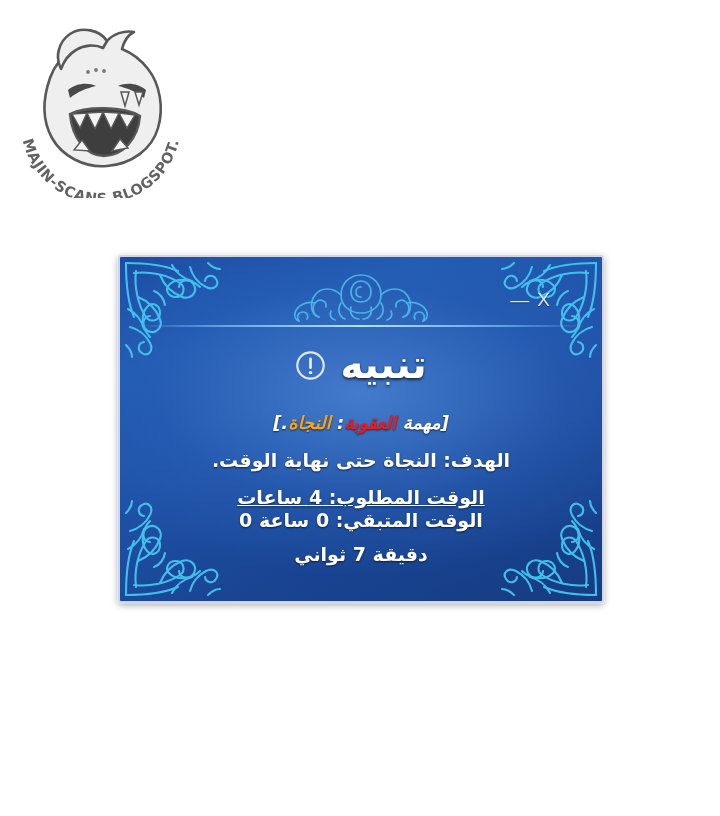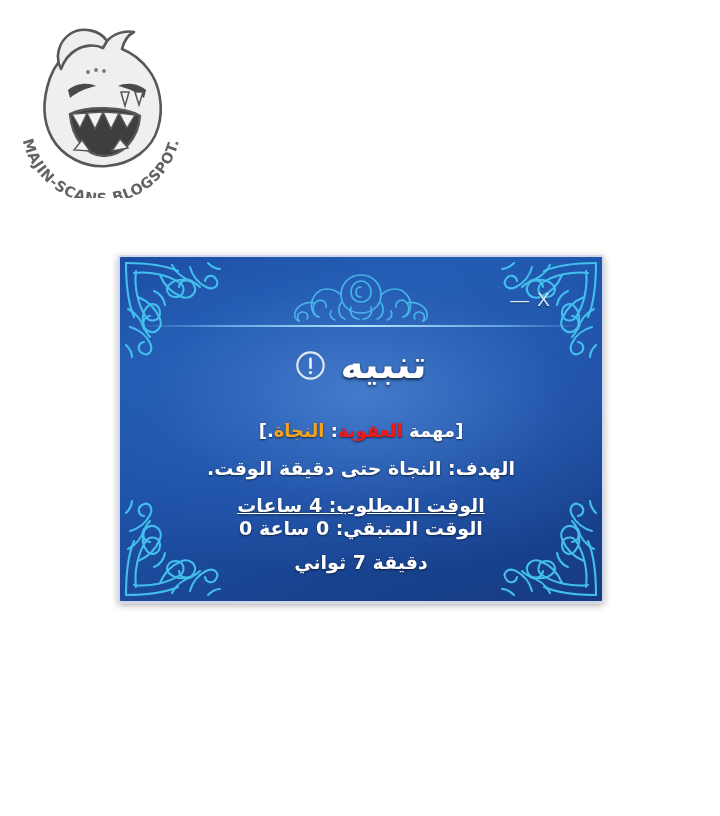--- a/index.html
+++ b/index.html
@@ -139,21 +139,21 @@
   }
   #warning-icon svg { display:block; width:100%; height:100%; }
 
   .body-line {
     font-size: 19px;
     font-weight: bold;
     color: #ffffff;
     text-shadow: 0 1px 2px rgba(0,0,0,0.6);
     line-height: 1.22;
   }
-  #mission-line { margin-top: 34px; font-size: 18px; }
+  #mission-line { margin-top: 26px; font-size: 18px; font-style: italic; }
   #goal-line    { margin-top: 15px; }
   #required-line{ margin-top: 14px; text-decoration: underline; }
   #remaining-line{ }
   #remaining-line-2{ margin-top: 11px; }
 
   .seg-red    { color: #ef1b1b; }
   .seg-orange { color: #f6a41c; }
   .seg-white  { color: #ffffff; }
 </style>
 </head>
@@ -336,21 +336,21 @@
           <rect x="14.2" y="7.6" width="2.6" height="11.4" rx="1.2" fill="#eef3f8"></rect>
           <circle cx="15.5" cy="22.6" r="1.7" fill="#eef3f8"></circle>
         </svg>
       </span>
     </div>
 
     <div class="body-line" id="mission-line">
       <span class="seg-white">[</span><span class="seg-white">مهمة </span><span class="seg-red">العقوبة</span><span class="seg-white">: </span><span class="seg-orange">النجاة</span><span class="seg-white">.</span><span class="seg-white">]</span>
     </div>
 
-    <div class="body-line" id="goal-line">الهدف: النجاة حتى دقيقة الوقت.</div>
+    <div class="body-line" id="goal-line">الهدف: النجاة حتى نهاية الوقت.</div>
 
     <div class="body-line" id="required-line">الوقت المطلوب: 4 ساعات</div>
 
     <div class="body-line" id="remaining-line">الوقت المتبقي: 0 ساعة 0</div>
 
     <div class="body-line" id="remaining-line-2">دقيقة 7 ثواني</div>
 
   </div>
 </div>
 

